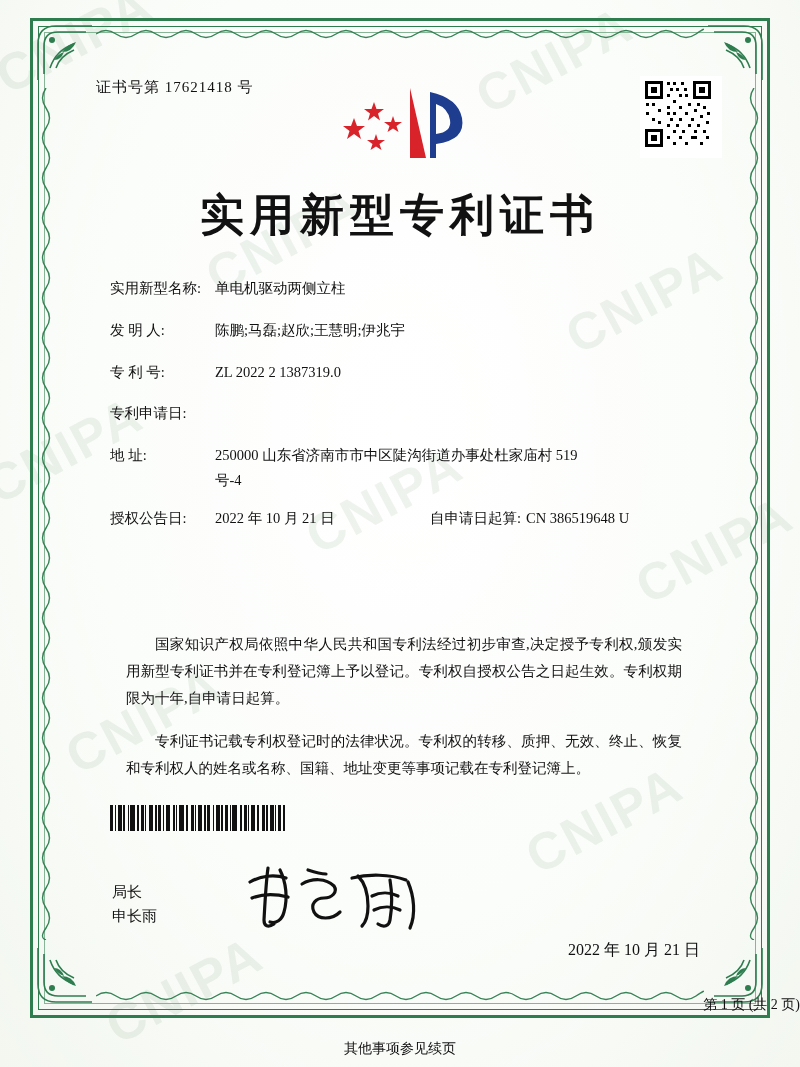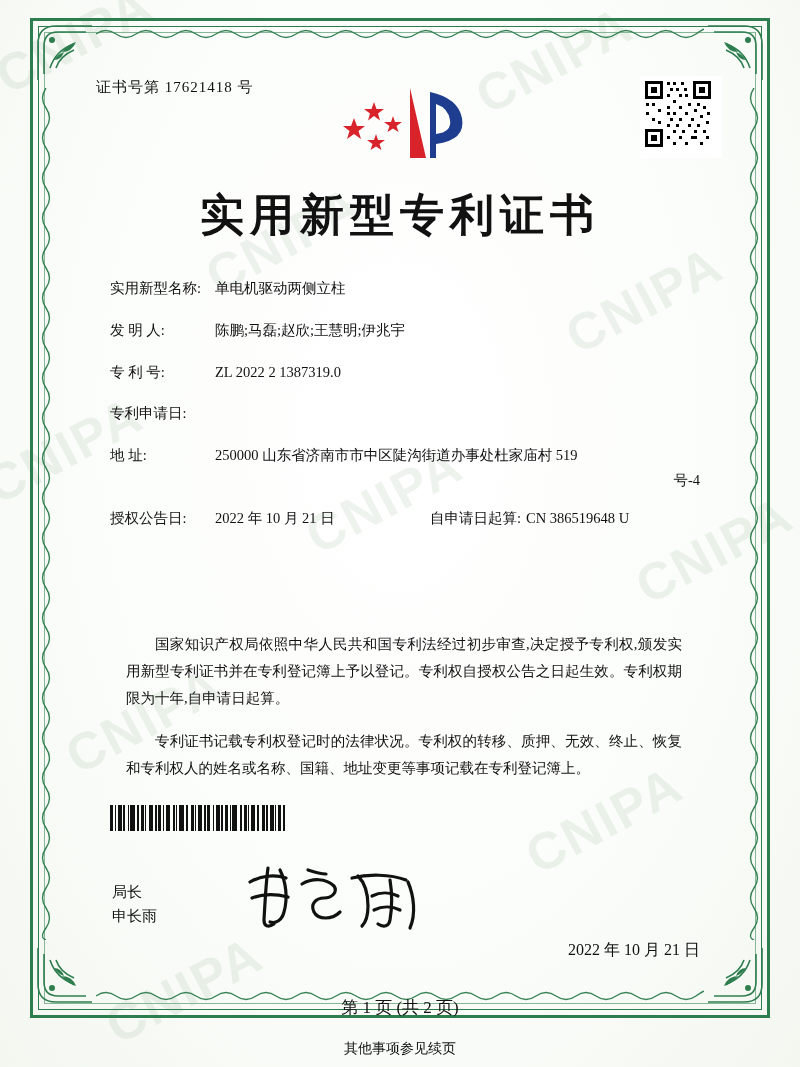--- a/index.html
+++ b/index.html
@@ -150,21 +150,20 @@
   }
   .row .val {
     flex: 1;
   }
   .row.inline-two .val-a { width: 215px; flex: 0 0 215px; }
   .row.inline-two .lbl-b { width: 96px;  flex: 0 0 96px; }
 
   .addr-second {
     margin-left: 105px;
     margin-top: 2px;
-    text-align: right;
   }
 
   
   .body-text {
     position: absolute;
     left: 110px;
     top: 615px;
     width: 588px;
     font-size: 14.5px;
     line-height: 27px;
@@ -214,22 +213,22 @@
     top: 940px;
     font-size: 16px;
     color: #111;
   }
 
   
   .page-no {
     position: absolute;
     left: 0; right: 0;
     top: 996px;
-    text-align: center;
-    font-size: 17px;
+    text-align: right;
+    font-size: 14px;
     color: #111;
   }
   .note {
     position: absolute;
     left: 0; right: 0;
     top: 1040px;
     text-align: center;
     font-size: 14px;
     color: #111;
   }

